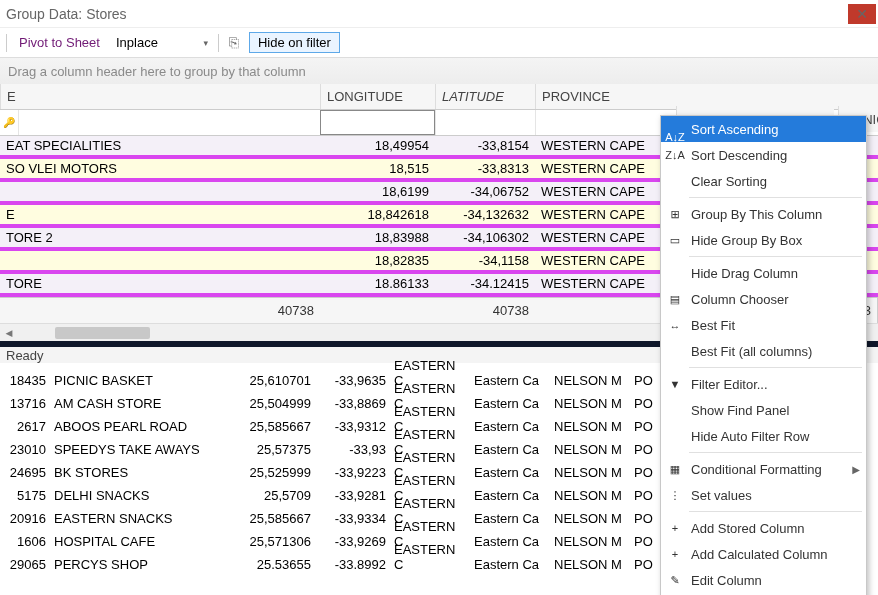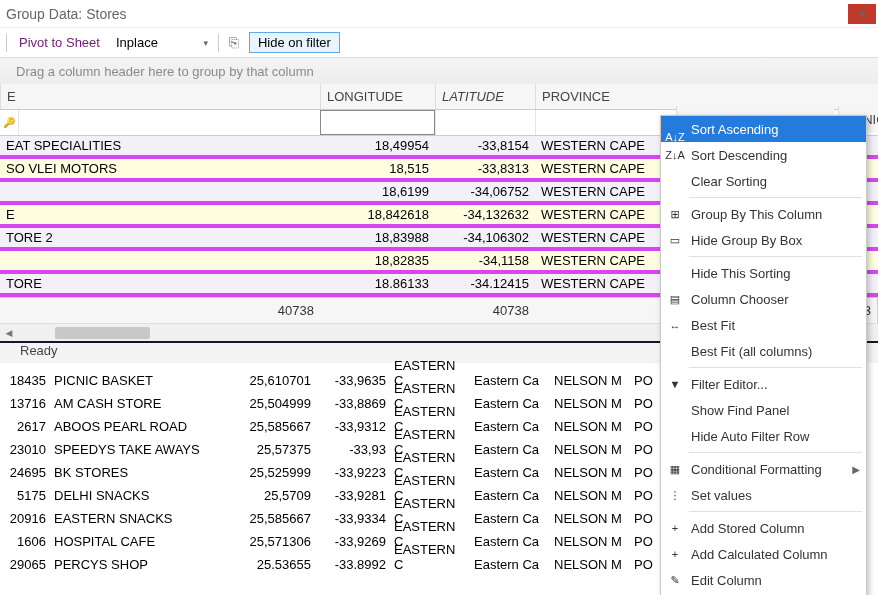--- a/index.html
+++ b/index.html
@@ -10,21 +10,21 @@
   .close-btn { width: 28px; height: 20px; background: #c0392b; color: #fff; display: flex; align-items: center; justify-content: center; margin-right: 2px; }
 
   .toolbar { height: 30px; display: flex; align-items: center; gap: 6px; padding: 0 6px; border-bottom: 1px solid #ddd; }
   .toolbar .divider { width: 1px; height: 18px; background: #ccc; }
   .toolbar .btn { padding: 2px 6px; color: #701a75; text-align: center; }
   .toolbar .combo { min-width: 100px; padding: 2px 4px; display: flex; align-items: center; justify-content: space-between; }
   .toolbar .combo .caret { font-size: 9px; color: #666; }
   .toolbar .icon-btn { width: 18px; height: 18px; display:flex; align-items:center; justify-content:center; color:#666;}
   .toolbar .selected { border: 1px solid #5da8e8; background: #eaf4ff; padding: 2px 8px; }
 
-  .group-panel { height: 26px; background: linear-gradient(180deg,#f4f4f4,#ededed); color:#8a8a8a; display:flex; align-items:center; padding-left:16px; font-style: normal; }
+  .group-panel { height: 26px; background: linear-gradient(180deg,#f4f4f4,#ededed); color:#8a8a8a; display:flex; align-items:center; padding-left:8px; font-style: normal; }
 
   .grid-header { display:flex; height:26px; background:#f6f6f6; border-bottom:1px solid #ccc; }
   .grid-header .col { border-left:1px solid #ddd; display:flex; align-items:center; padding:0 6px; color:#444; }
   .col.e { width:320px; }
   .col.lon { width:115px; }
   .col.lat { width:100px;font-style:italic; }
   .col.prov { width:120px; }
 
   .filter-row { display:flex; height:26px; border-bottom:1px solid #ccc; background:#fff;}
   .filter-row .cell { border-left:1px solid #e5e5e5; padding:2px 3px; display:flex; align-items:center;}
@@ -51,21 +51,21 @@
   .totals .t.lon { width:115px;}
   .totals .t.lat { width:100px;}
   .totals .t.prov { width:120px;}
   .totals .t.reg { flex:1; border-right:1px solid #ccc;}
 
   .scroll-h { height:18px; background:#f0f0f0; border-top:1px solid #ddd; position:relative;}
   .scroll-h .arrow { position:absolute; top:2px; width:14px; height:14px; display:flex; align-items:center; justify-content:center; color:#777; font-size:9px;}
   .scroll-h .arrow.l { left:2px;}
   .scroll-h .thumb { position:absolute; left:55px; top:3px; width:95px; height:12px; background:#c8c8c8; border-radius:2px;}
 
-  .status { height:22px; border-top:2px solid #0f172a; background:#f4f4f4; display:flex; align-items:flex-start; padding:0 20px; color:#444;}
+  .status { height:22px; border-top:6px solid #0f172a; background:#f4f4f4; display:flex; align-items:flex-end; padding:0 6px; color:#444;}
 
   .lower-grid { padding:2px 0 0 0;}
   .lower-grid .lrow { display:flex; height:23px; align-items:flex-end;}
   .lower-grid .lrow .lc { padding:0 4px;}
   .lc.id { width:50px; text-align:right;}
   .lc.nm { width:180px;}
   .lc.lo { width:85px; text-align:right;}
   .lc.la { width:75px; text-align:right;}
   .lc.ec { width:80px;}
   .lc.cap { width:80px;}
@@ -310,21 +310,21 @@
       <span class="ico" style="">⊞</span>
       <span>Group By This Column</span>
     </div>
     <div class="item">
       <span class="ico" style="">▭</span>
       <span>Hide Group By Box</span>
     </div>
     <div class="sep"></div>
     <div class="item">
       <span class="ico" style=""></span>
-      <span>Hide This Sorting</span>
+      <span>Hide Drag Column</span>
     </div>
     <div class="item">
       <span class="ico" style="">▤</span>
       <span>Column Chooser</span>
     </div>
     <div class="item">
       <span class="ico" style="">↔</span>
       <span>Best Fit</span>
     </div>
     <div class="item">

